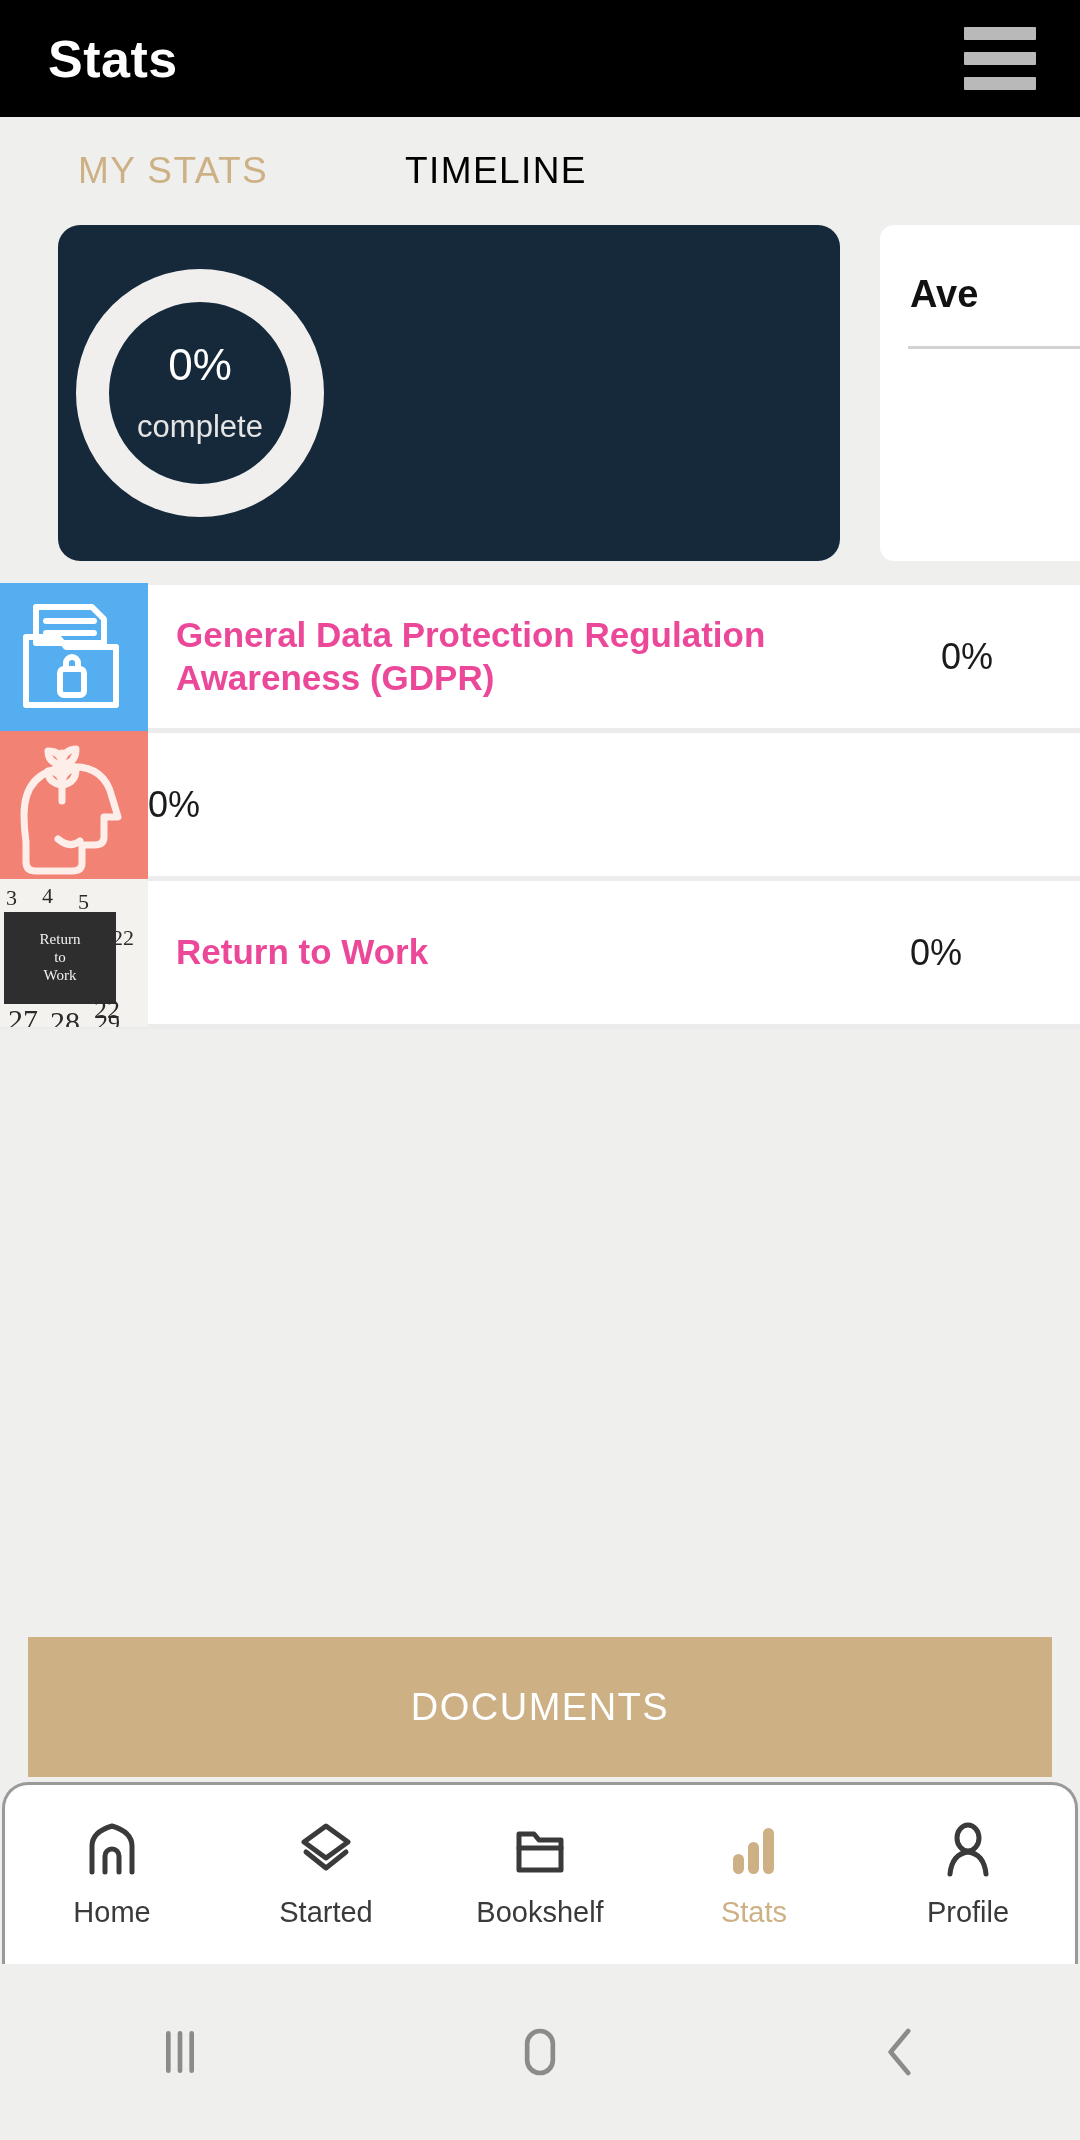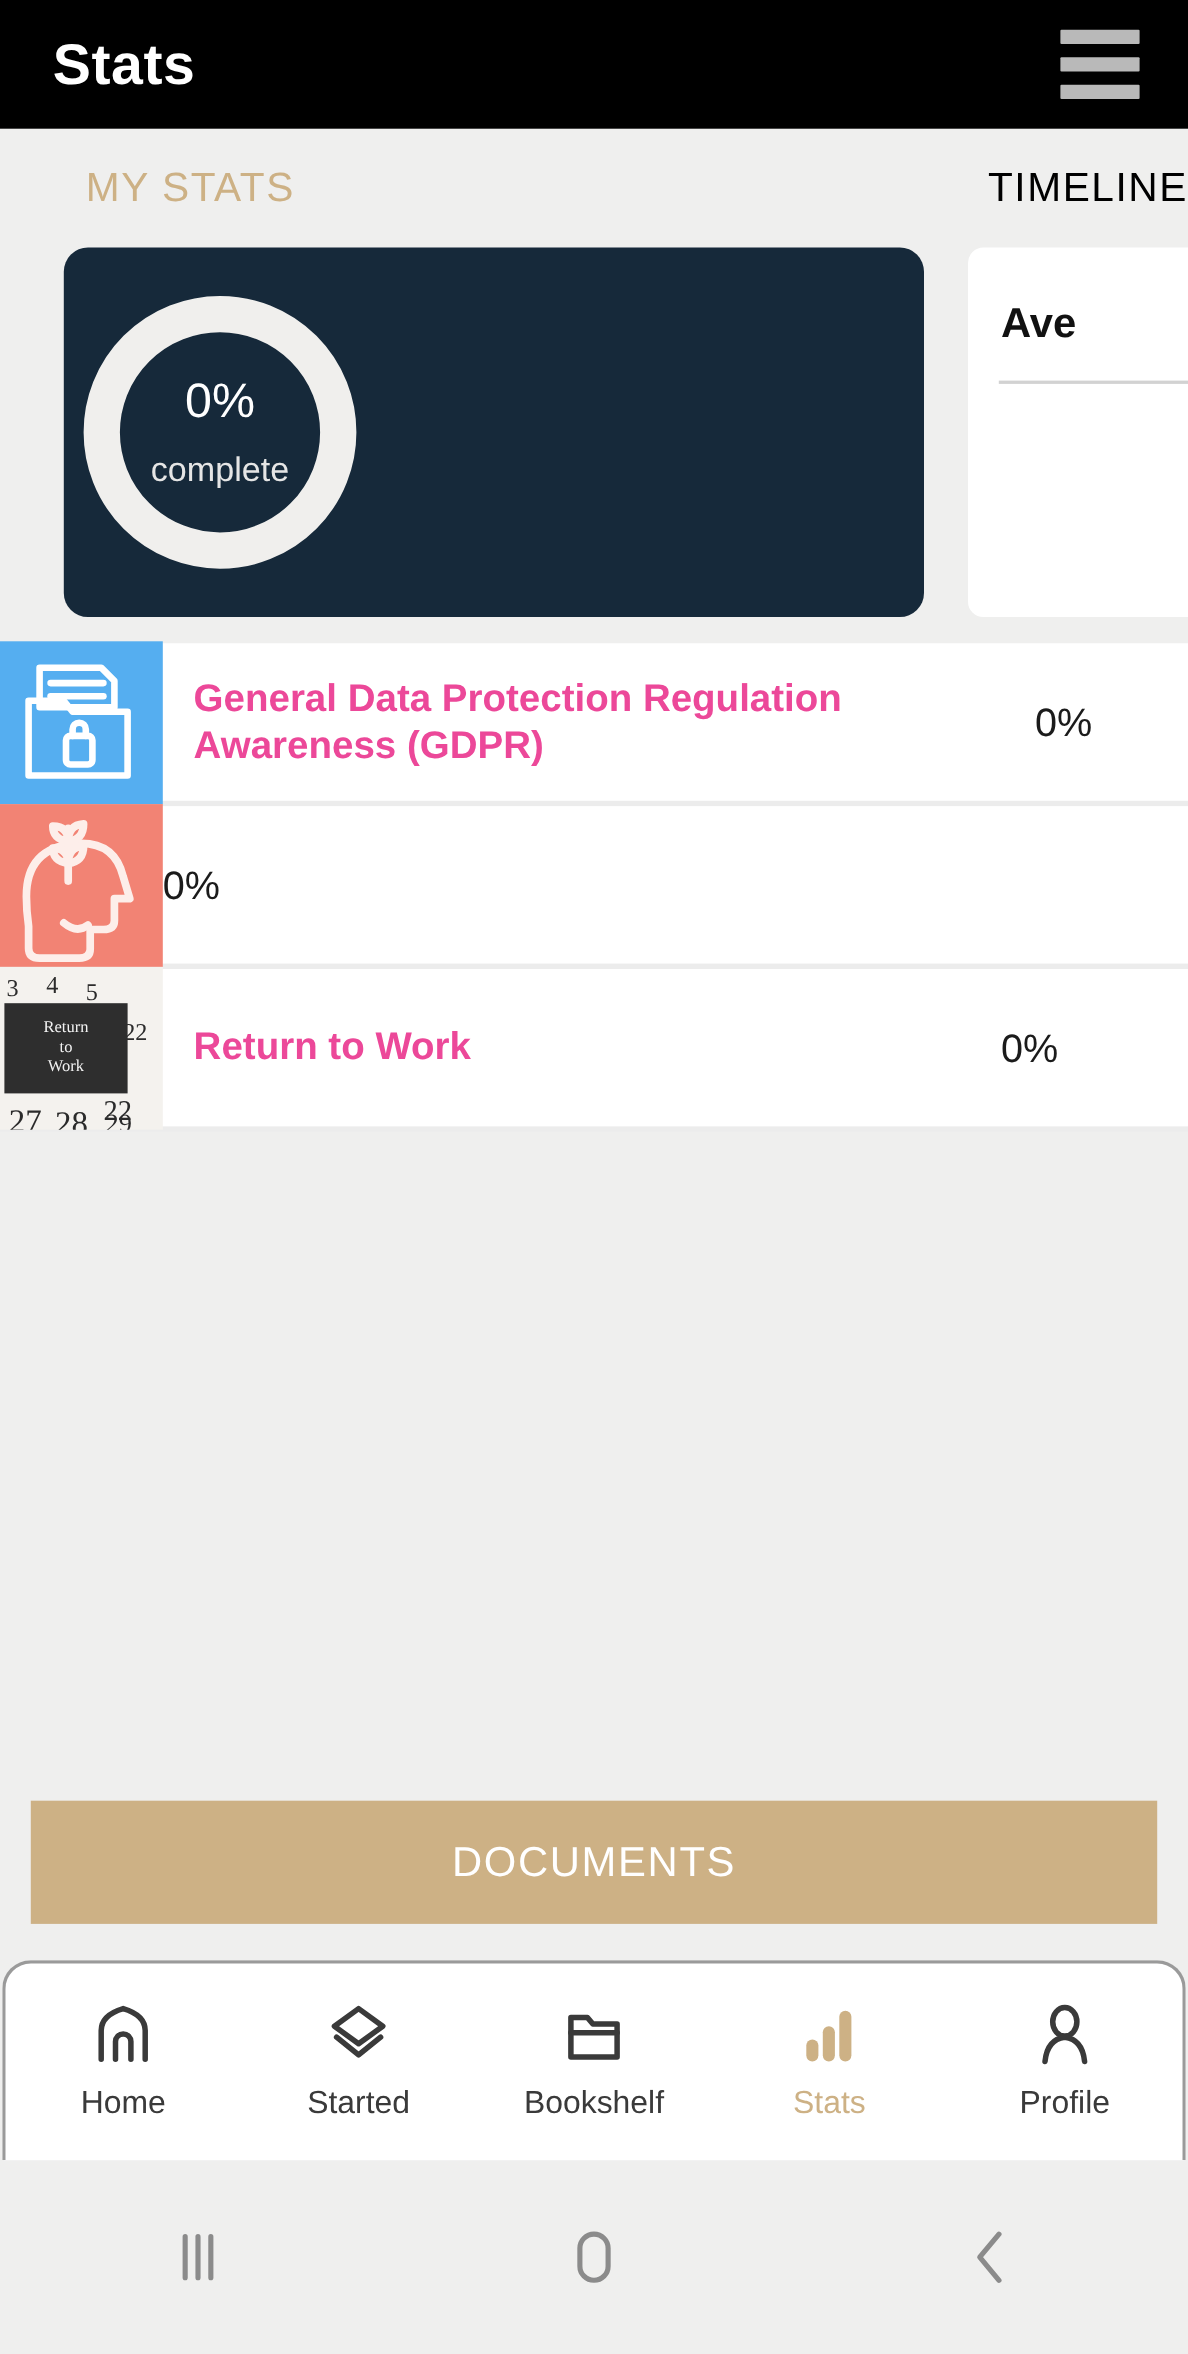--- a/index.html
+++ b/index.html
@@ -23,21 +23,21 @@
   .appbar-title {
     color:#ffffff;
     font-size:52px;
     font-weight:bold;
     letter-spacing:0.5px;
   }
   .hamburger { width:72px; display:flex; flex-direction:column; gap:12px; }
   .hamburger i { display:block; height:13px; background:#b9b9b9; border-radius:1px; }
 
   
-  .tabs { display:flex; align-items:center; height:108px; padding-left:78px; gap:137px;justify-content:space-between; }
+  .tabs { display:flex; align-items:center; height:108px; padding-left:78px; gap:137px; }
   .tab { font-size:37px; letter-spacing:1.4px; }
   .tab.active { color:#cdb185; }
   .tab.inactive { color:#000000; }
 
   
   .cards { display:flex; gap:40px; padding-left:58px; height:336px; }
   .card-dark {
     flex:0 0 782px;
     background:#16293a;
     border-radius:22px;
@@ -97,30 +97,30 @@
   .course-pct { width:170px; font-size:36px; color:#1b1b1b; }
 
   
   .thumb-gdpr { background:#55aef0; }
   
   .thumb-resilience { background:#f28374; }
   
   .thumb-rtw { background:#f4f2ee; }
   .rtw-num { position:absolute; font-family:"Liberation Serif", serif; color:#2b2b2b; font-size:22px; }
   .rtw-board {
-    position:absolute; left:4px; top:33px; width:112px; height:82px;
+    position:absolute; left:4px; top:33px; width:112px; height:92px;
     background:#2e2e2e; display:flex; flex-direction:column;
     align-items:center; justify-content:center; gap:1px;
   }
   .rtw-board span { color:#f2f2f2; font-size:15px; font-family:"Liberation Serif", serif; }
 
   
   .docs-area { position:absolute; left:0; right:0; top:1637px; padding:0 28px; }
   .docs-btn {
-    height:112px; background:#cdb185;
+    height:140px; background:#cdb185;
     display:flex; align-items:center; justify-content:center;
     color:#ffffff; font-size:38px; letter-spacing:1.5px;
   }
 
   
   .bottomnav {
     position:absolute; left:2px; right:2px; top:1782px;
     height:182px;
     background:#ffffff;
     border:3px solid #9a9a9a;

